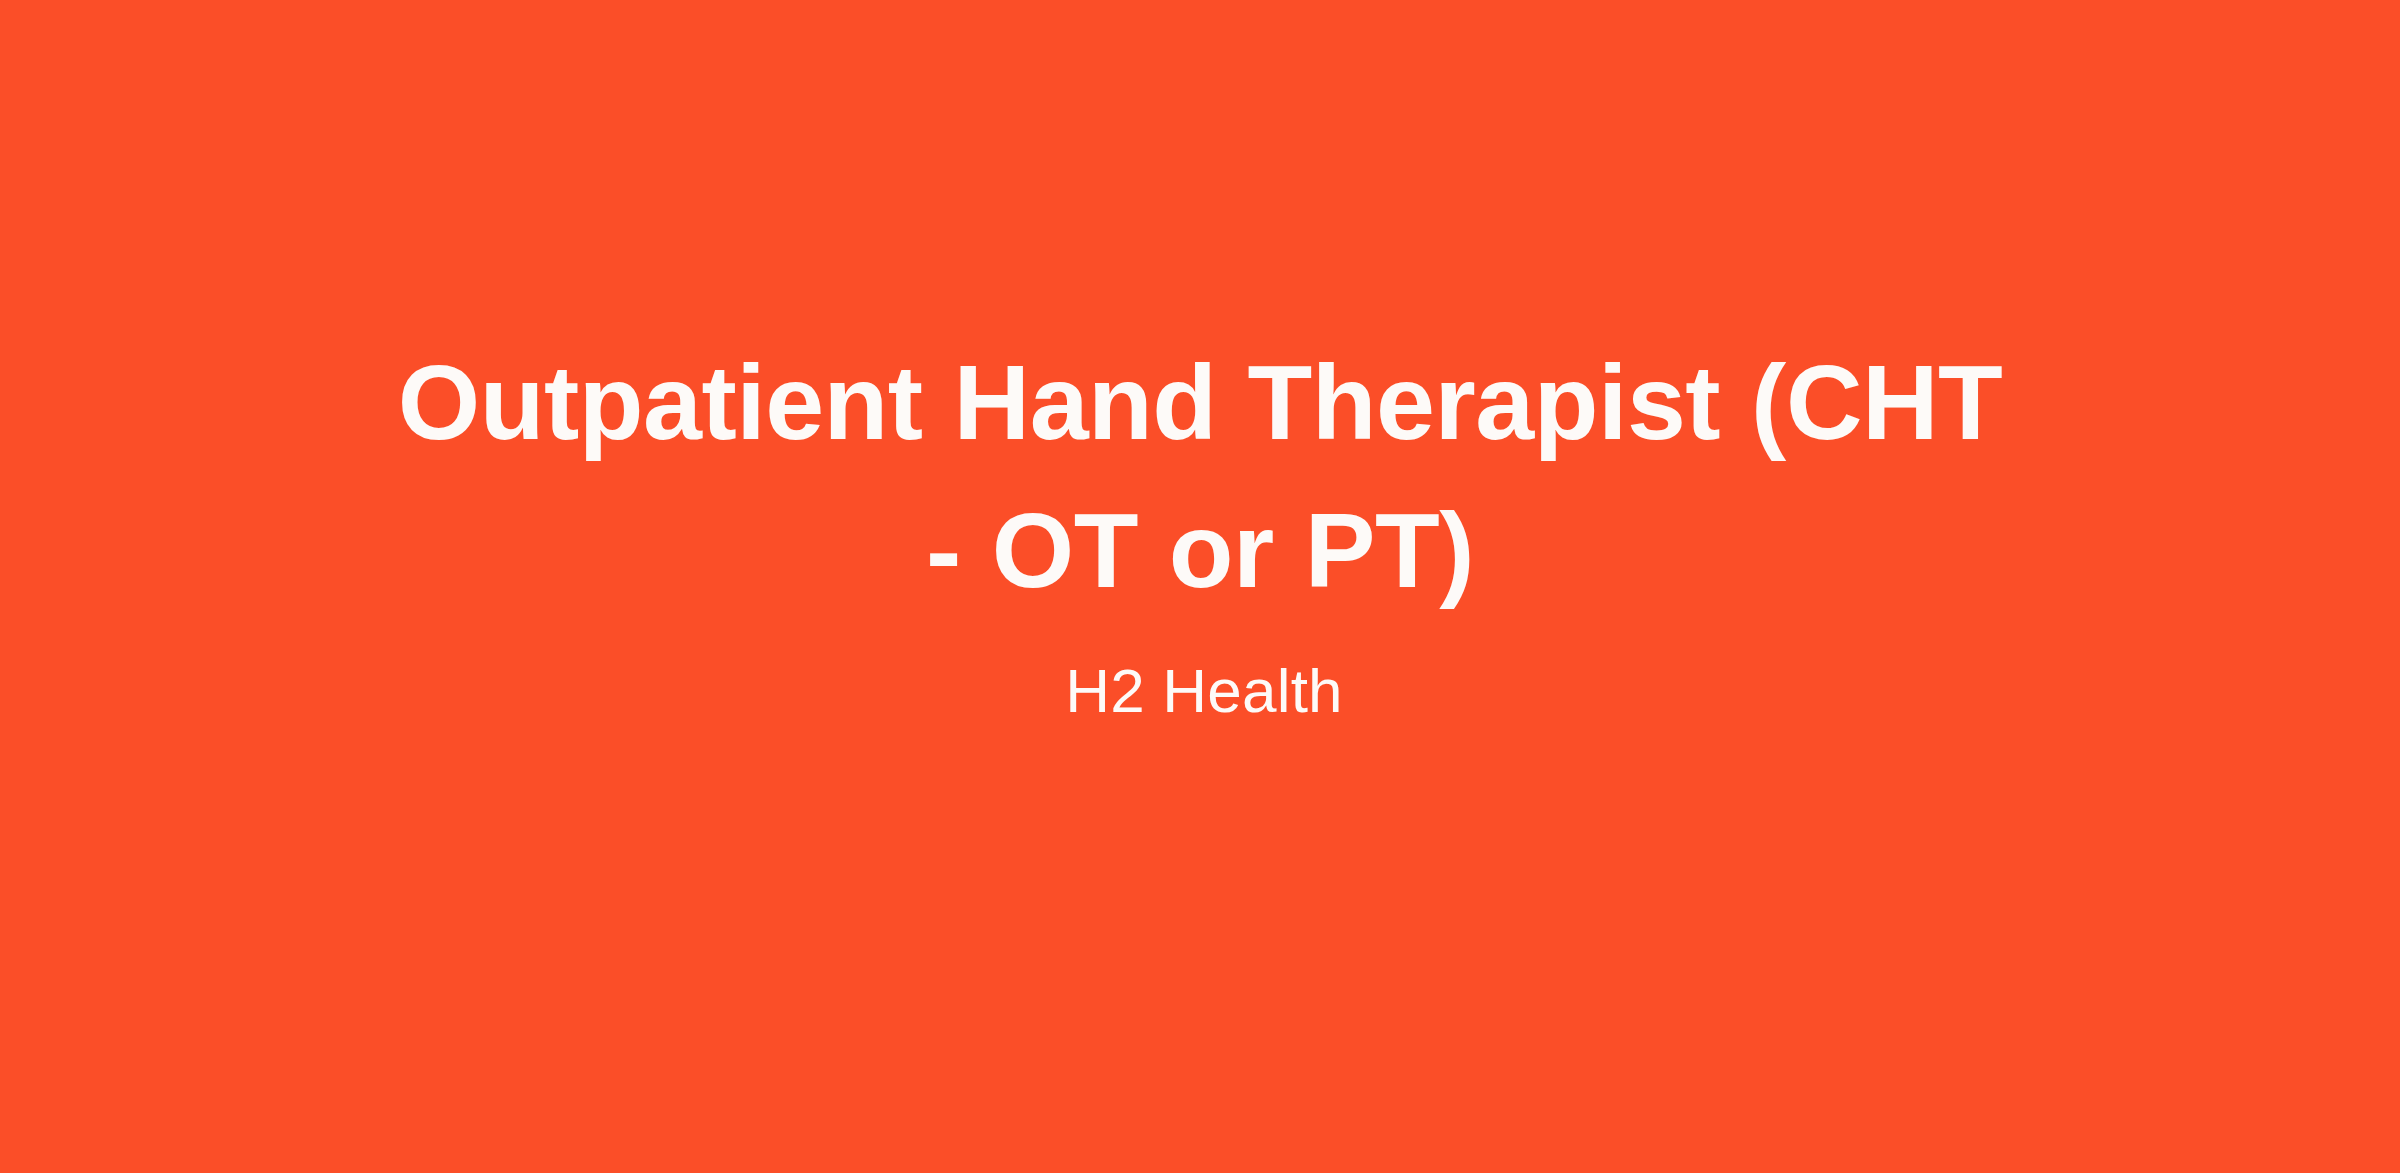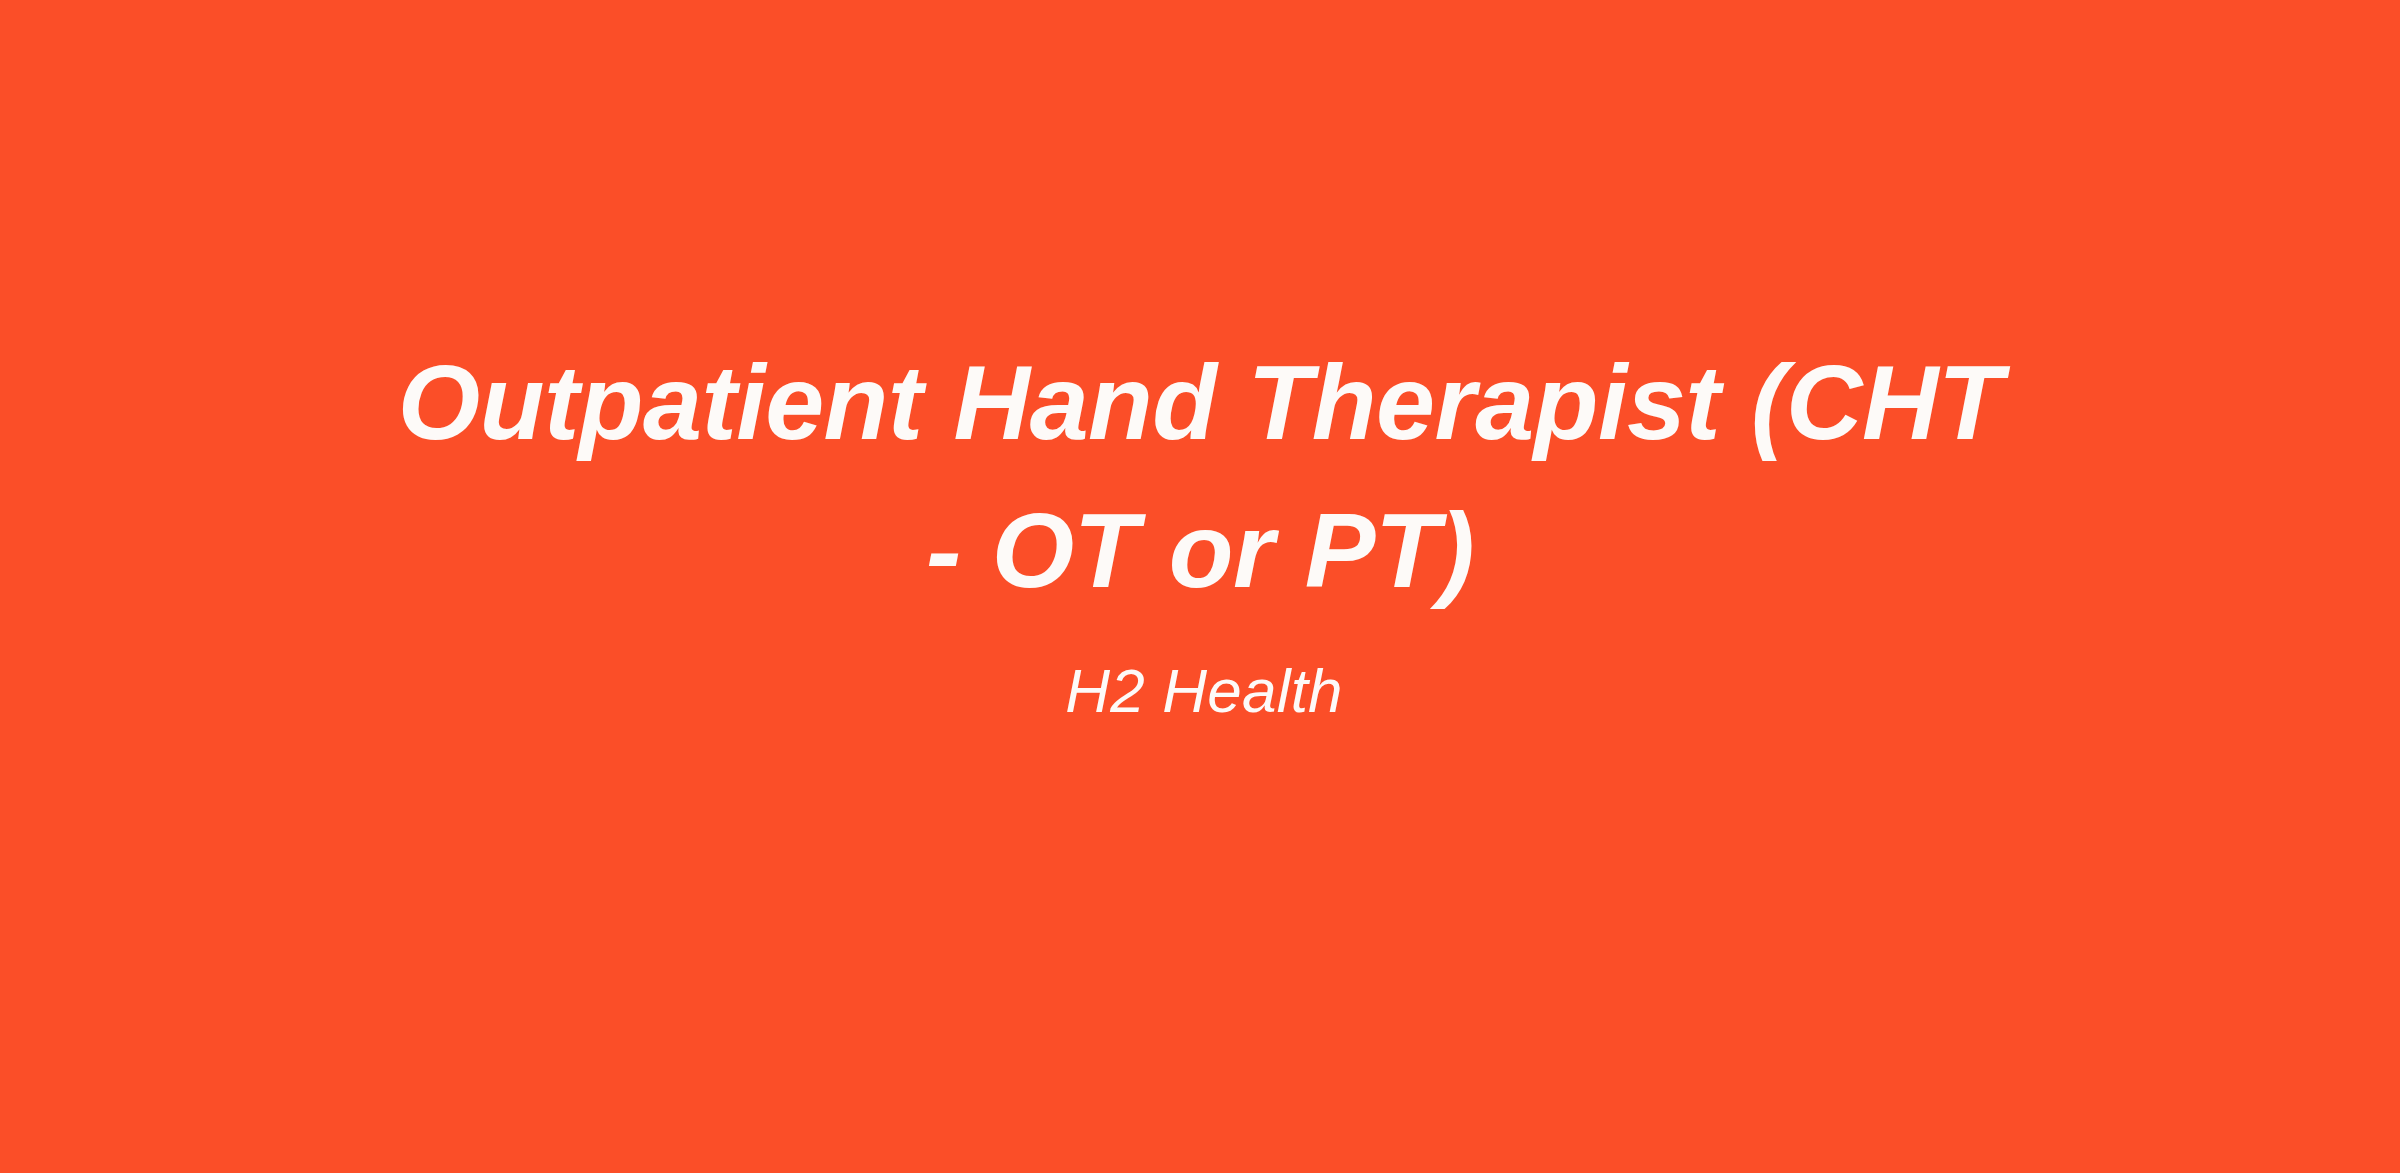--- a/index.html
+++ b/index.html
@@ -27,21 +27,20 @@
     justify-content: center;
     padding-bottom: 118px;
   }
 
   .hero-inner {
     width: 1640px;
     display: flex;
     flex-direction: column;
     align-items: center;
     text-align: center;
-    font-style: italic;
   }
 
   .job-title {
     font-size: 106px;
     line-height: 148px;
     font-weight: 700;
     letter-spacing: -0.5px;
     color: #fdfaf8;
     text-align: center;
     max-width: 1610px;

